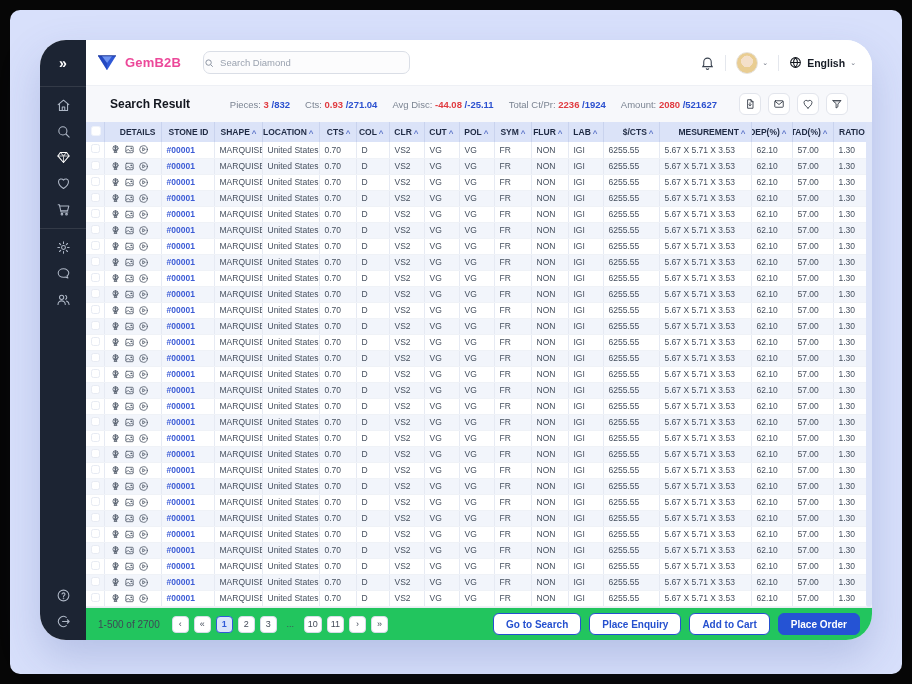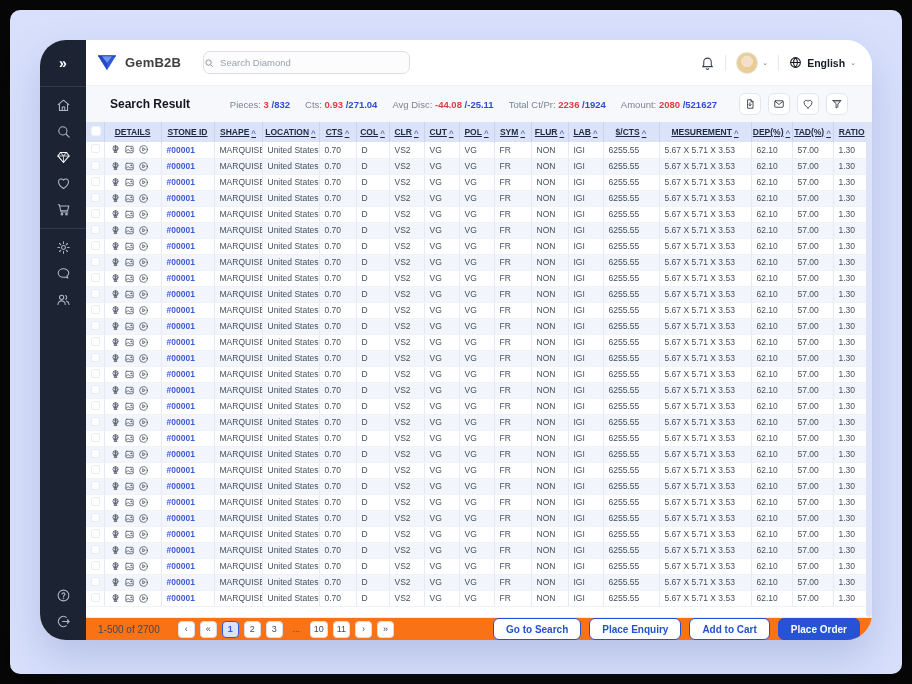--- a/index.html
+++ b/index.html
@@ -17,21 +17,21 @@
   .sb-btn.active { color:#ffffff; }
   .sb-btn svg { width:15px; height:15px; }
   .sb-spacer { flex:1; }
   .icn { display:inline-flex; align-items:center; justify-content:center; }
   .icn svg { display:block; }
   
   .main { flex:1; display:flex; flex-direction:column; min-width:0; }
   .topbar { height:46px; display:flex; align-items:center; padding:0 16px 0 10px; border-bottom:1px solid #eef0f5; background:#fff; flex:none; }
   .brand { display:flex; align-items:center; gap:7px; margin-right:22px; }
   .brand-logo svg { width:22px; height:18px; display:block; }
-  .brand-name { font-size:13px; font-weight:bold; color:#404040; letter-spacing:.2px; }
+  .brand-name { font-size:13px; font-weight:bold; color:#ec4899; letter-spacing:.2px; }
   .searchbox { width:207px; height:23px; border:1px solid #dadee6; border-radius:7px; background:#fcfcfd; display:flex; align-items:center; gap:6px; padding:0 0; color:#8d95a3; }
   .searchbox svg { width:10px; height:10px; }
   .searchbox input { border:none; outline:none; background:transparent; font-size:9.5px; color:#39404d; width:100%; font-family:"Liberation Sans",sans-serif; }
   .searchbox input::placeholder { color:#9aa2af; }
   .top-right { margin-left:auto; display:flex; align-items:center; gap:10px; }
   .bell { color:#39424f; cursor:pointer; } .bell svg { width:15px; height:15px; }
   .vdiv { width:1px; height:16px; background:#e4e7ed; }
   .avatar-wrap { display:flex; align-items:center; gap:4px; cursor:pointer; }
   .avatar { width:22px; height:22px; border-radius:50%;
             background: radial-gradient(circle at 50% 42%, #f4e0ca 0 38%, #e9cd92 39% 74%, #ded4c6 75%);
@@ -47,34 +47,34 @@
   .stat { font-size:9.5px; color:#7b8492; white-space:nowrap; }
   .stat .p { color:#e03b40; font-weight:bold; }
   .stat .s { color:#2b50cf; font-weight:bold; }
   .acts { display:flex; gap:7px; margin-left:8px; }
   .act { width:22px; height:22px; border:1px solid #e2e5ec; background:#fff; border-radius:6px; display:flex; align-items:center; justify-content:center; color:#2b333f; cursor:pointer; }
   .act svg { width:12px; height:12px; }
   
   .tablewrap { flex:1; position:relative; overflow:hidden; background:#fff; }
   table { border-collapse:collapse; table-layout:fixed; width:791px; }
   th { background:#dbe3f8; height:20px; font-size:8.5px; color:#1e2942; text-align:left; padding:0 5px; border-right:1px solid #c9d3ee; white-space:nowrap; overflow:hidden; }
-  .th-in { display:flex; align-items:center; justify-content:center; gap:2px;text-decoration:underline; }
+  .th-in { display:flex; align-items:center; justify-content:flex-end; gap:2px; }
   .caret { color:#5c74c8; font-size:8px; font-weight:bold; transform:translateY(1px); cursor:pointer; }
   td { height:16px; font-size:8.5px; color:#454f5e; padding:0 5px; border-right:1px solid #e6eaf3; border-bottom:1px solid #eff2f7; white-space:nowrap; overflow:hidden; }
   tr.alt td { background:#f2f5fb; }
   td.link { color:#3b5bd6; font-weight:bold; cursor:pointer;margin-left:6px; }
   .cbx { width:10px; height:10px; border-radius:2.5px; background:#fff; display:inline-block; }
   .cbx.hdr { border:1px solid #f0f3fa; }
   .cbx.row { width:9px; height:9px; border:1px solid #e7ebf3; }
   .dicons { display:flex; align-items:center; gap:3px; color:#4a5463; }
   .dicons .icn { cursor:pointer; }
   .dicons svg { width:11px; height:11px; }
   .vtrack { position:absolute; top:0; right:0; width:6px; bottom:0; background:#dde4f8; border-radius:3px; }
   
-  .footer { height:23px; border-top:1px solid #e9ecf2; display:flex; align-items:center; padding:0 12px; gap:8px; background:#f97316; flex:none; }
+  .footer { height:33px; border-top:1px solid #e9ecf2; display:flex; align-items:center; padding:0 12px; gap:2px; background:#22c55e; flex:none; }
   .range { font-size:10px; color:#3f4756; margin-right:10px; }
   .pager { display:flex; align-items:center; gap:5px; }
   .pg { min-width:17px; height:17px; padding:0 3px; border:1px solid #d7dce8; border-radius:4px; background:#fff; font-size:9px; color:#434b59; display:flex; align-items:center; justify-content:center; cursor:pointer; }
   .pg.ellipsis { border:none; background:transparent; cursor:default; }
   .pg.active { background:#d9e4fb; border-color:#2f5ad8; color:#2f5ad8; font-weight:bold; }
   .fbtns { margin-left:auto; display:flex; gap:8px;padding-left:18px; }
   .fbtn { height:22px; padding:0 12px; border-radius:6px; font-size:10px; font-weight:bold; cursor:pointer; display:flex; align-items:center; font-family:"Liberation Sans",sans-serif; }
   .fbtn.outline { background:#fff; border:1.3px solid #2550cf; color:#2550cf; }
   .fbtn.primary { background:#2553d4; border:1.3px solid #2553d4; color:#fff; }
 </style>

